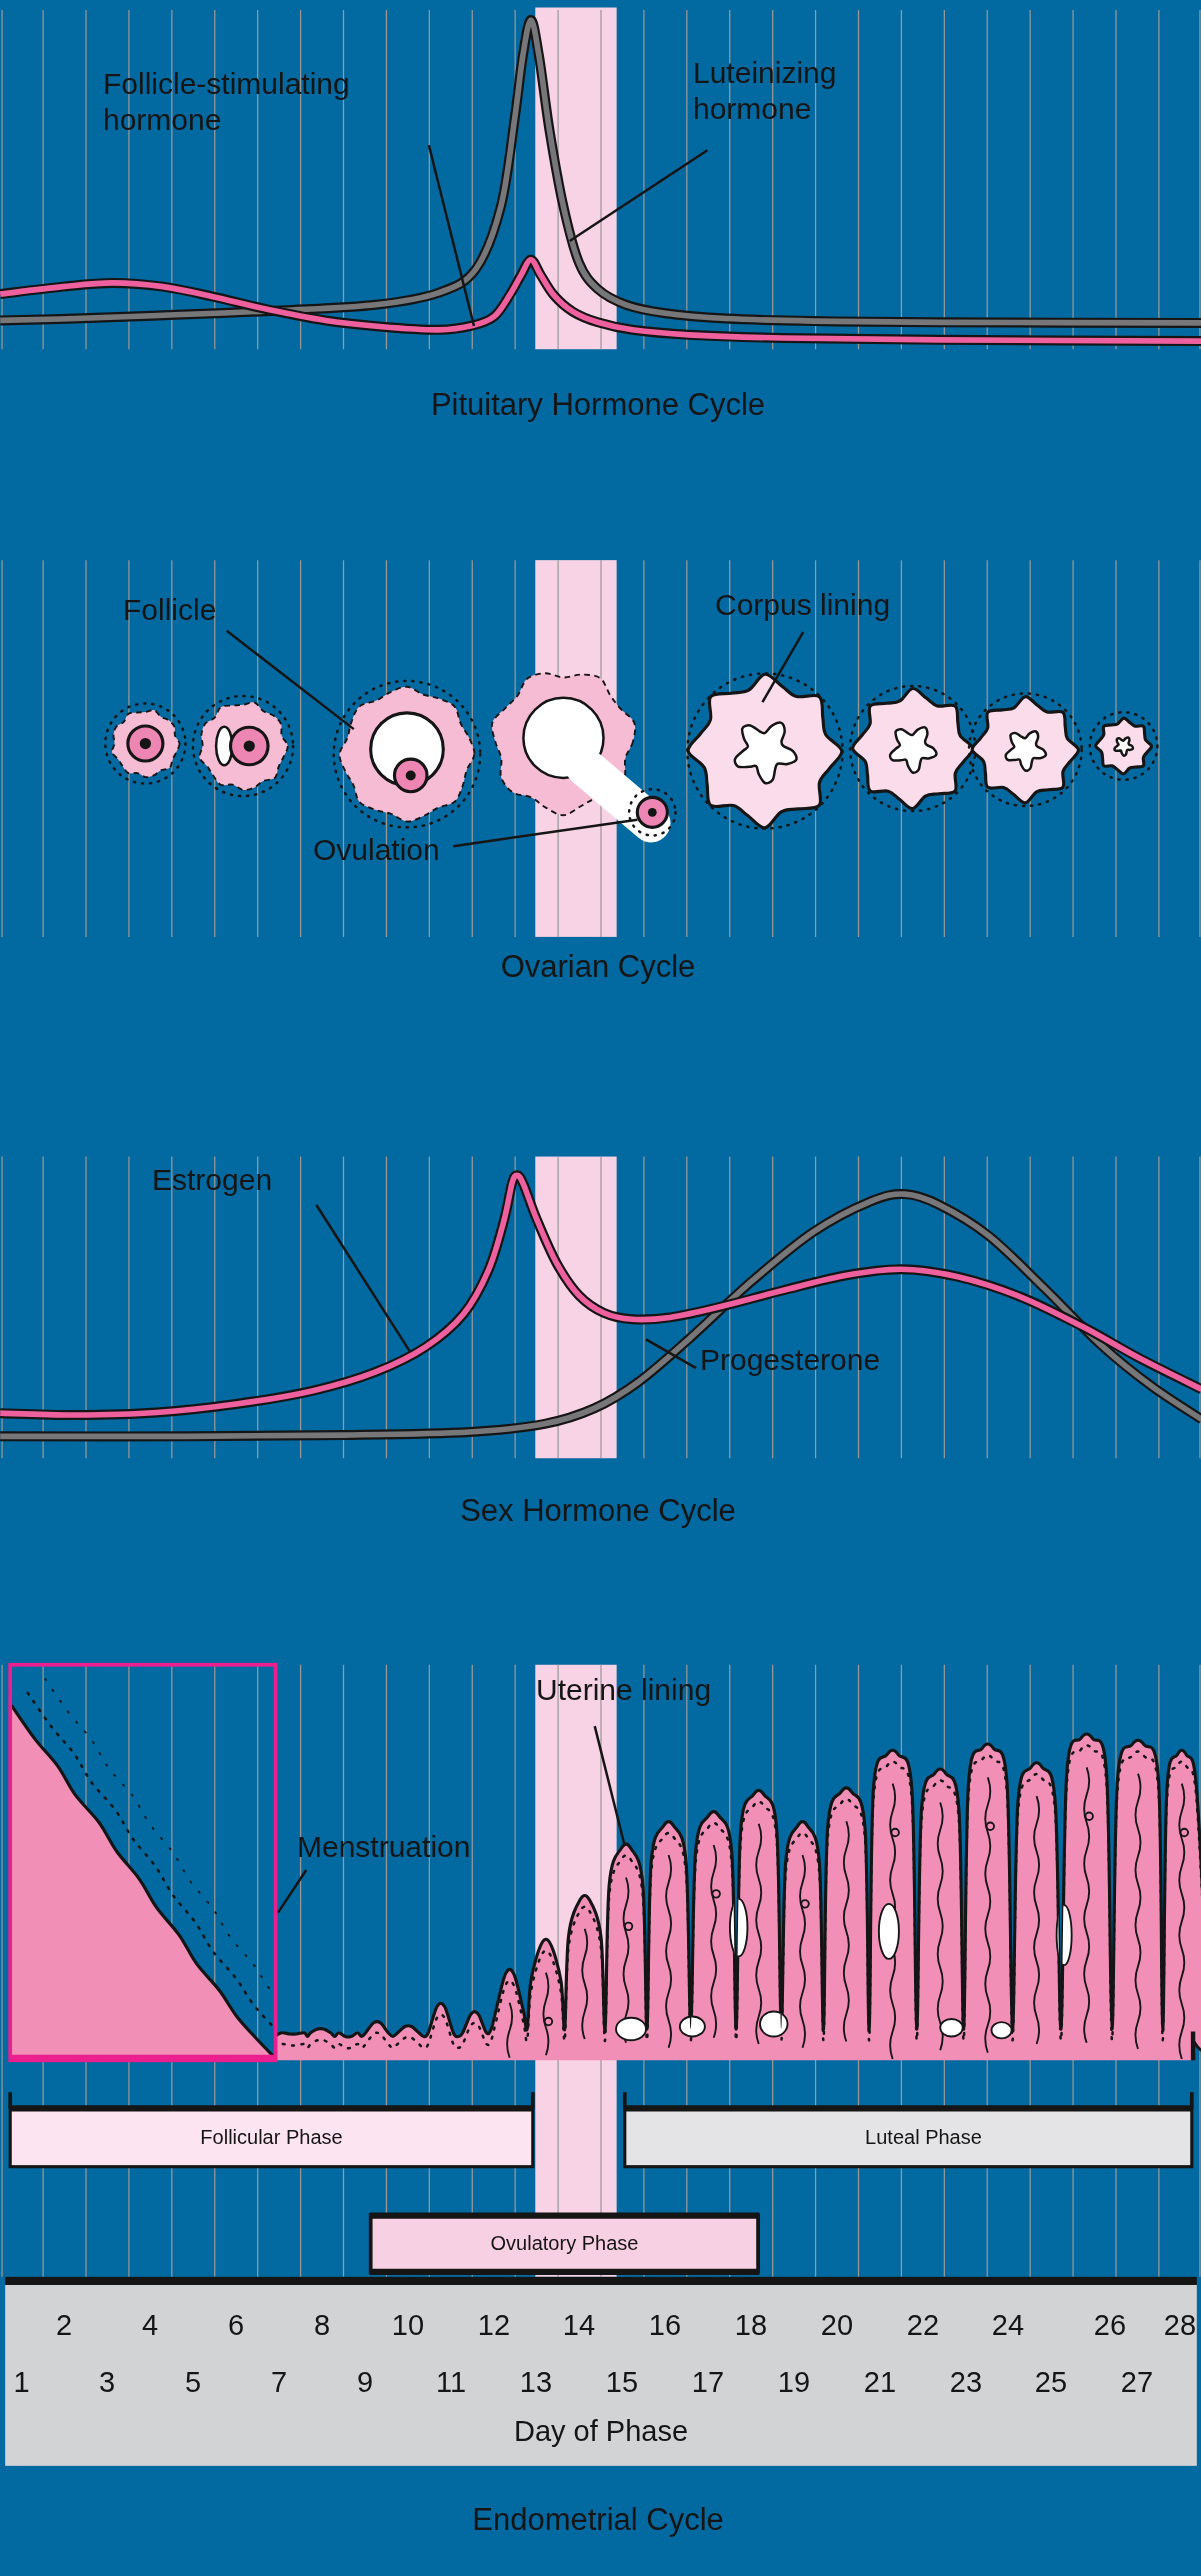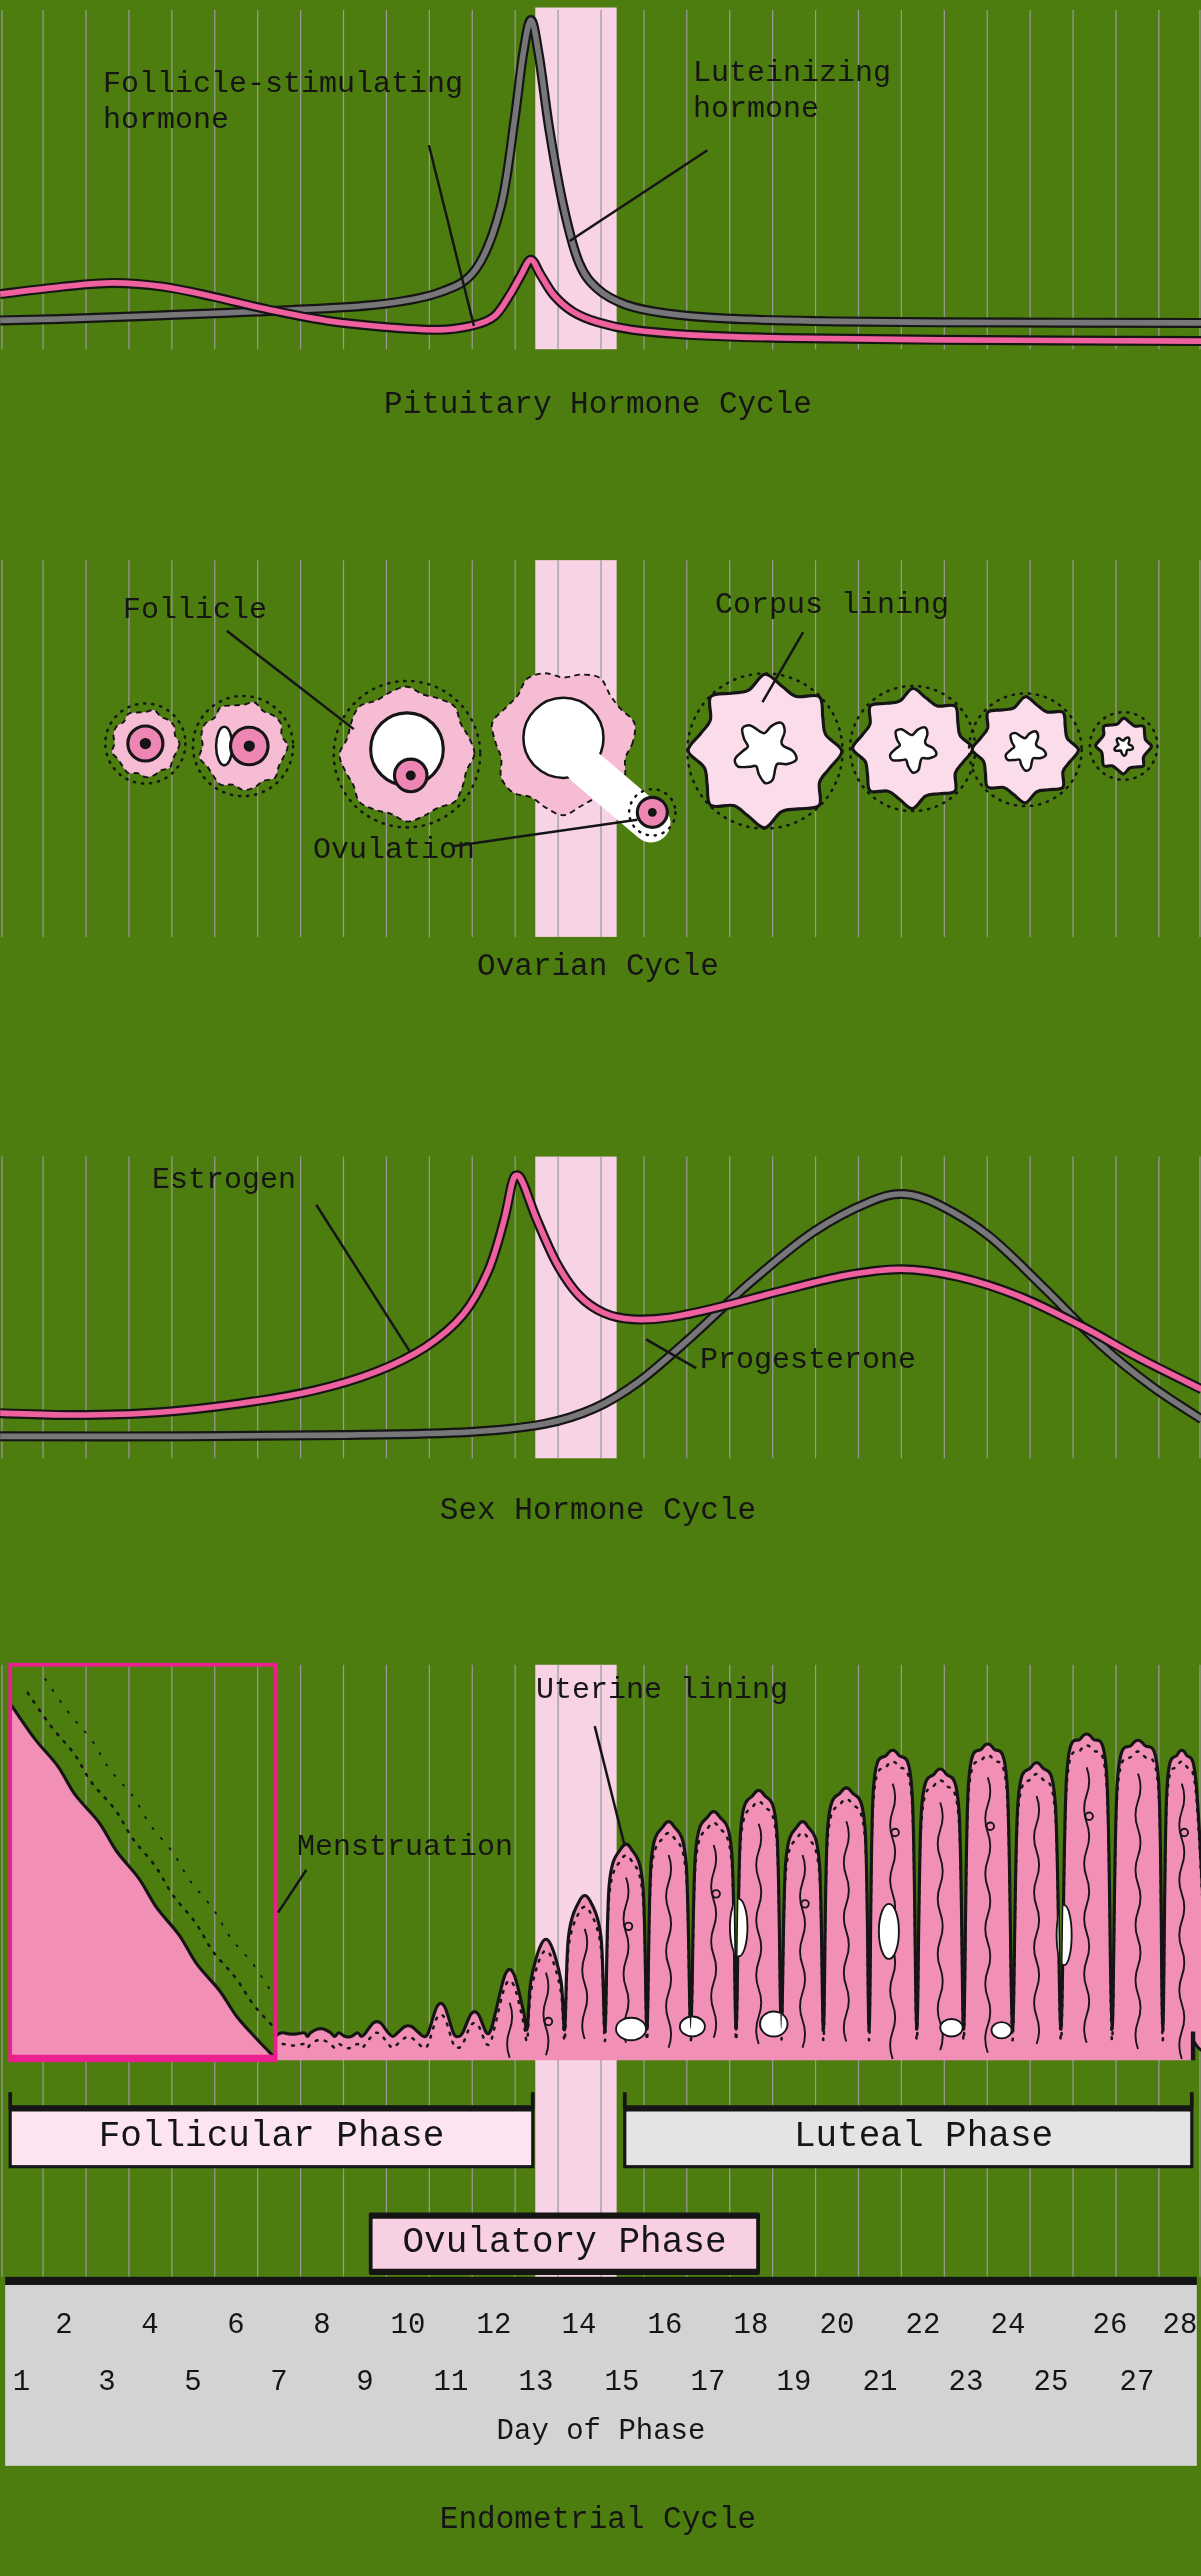--- a/index.html
+++ b/index.html
@@ -1,21 +1,21 @@
 <!DOCTYPE html>
 <html style="font-size:10px"><head>
 <meta charset="utf-8">
 <style>
   html,body{margin:0;padding:0;background:#fff}
-  .canvas{position:relative;width:1202px;height:2576px;background:#4d7c0f;overflow:hidden;
-          font-family:Liberation Mono, monospace;color:#151515}
+  .canvas{position:relative;width:1202px;height:2576px;background:#0369a1;overflow:hidden;
+          font-family:Liberation Sans, sans-serif;color:#151515}
   #art{position:absolute;left:0;top:0}
   .lbl{position:absolute;font-size:30px;line-height:36px;white-space:nowrap;color:#151515}
   .title{position:absolute;font-size:31px;line-height:35px;white-space:nowrap;color:#151515;transform:translateX(-50%)}
-  .phase{position:absolute;font-size:36px;line-height:28px;text-align:center;color:#151515}
+  .phase{position:absolute;font-size:20px;line-height:28px;text-align:center;color:#151515}
   .daynum{position:absolute;font-size:29px;line-height:29px;transform:translateX(-50%);color:#151515}
   .axis-label{position:absolute;font-size:29px;line-height:29px;transform:translateX(-50%);color:#151515}
 </style>
 </head>
 <body>
 
 <div class="canvas">
 
   <svg id="art" width="1202" height="2576" viewBox="0 0 1920 4116">
       <rect x="855" y="12" width="130" height="546" fill="#f8d3e5"></rect>

